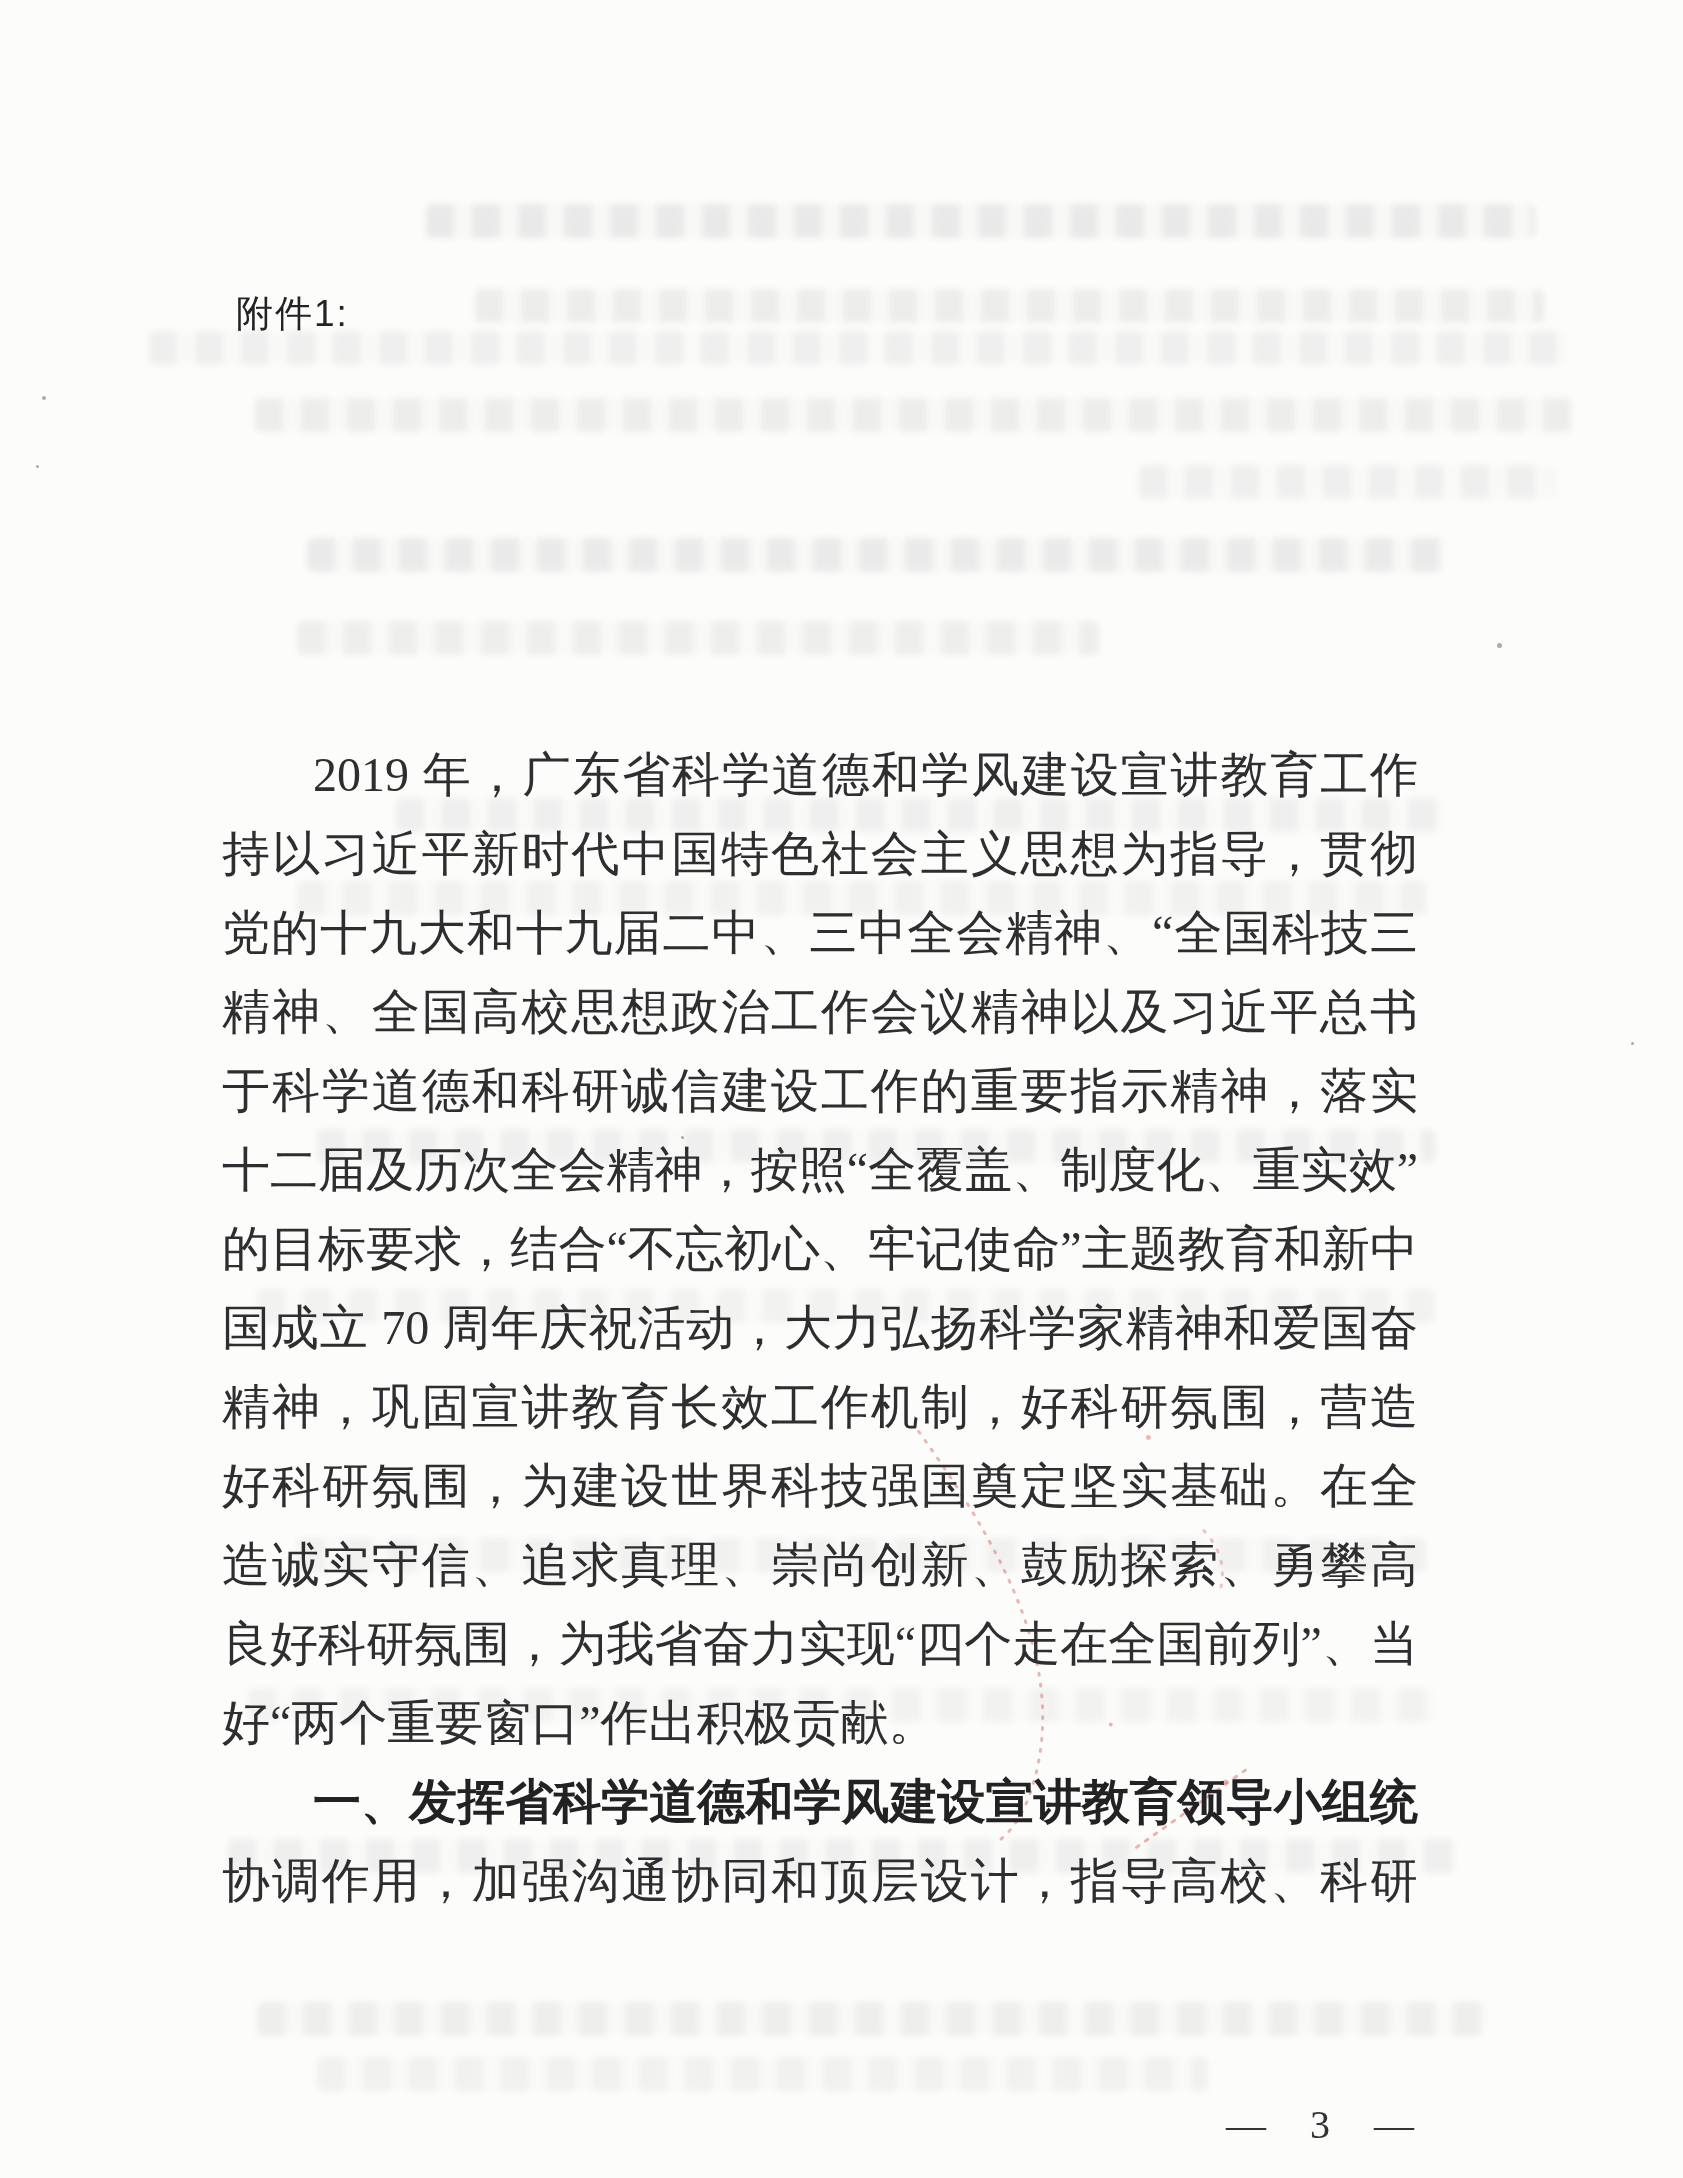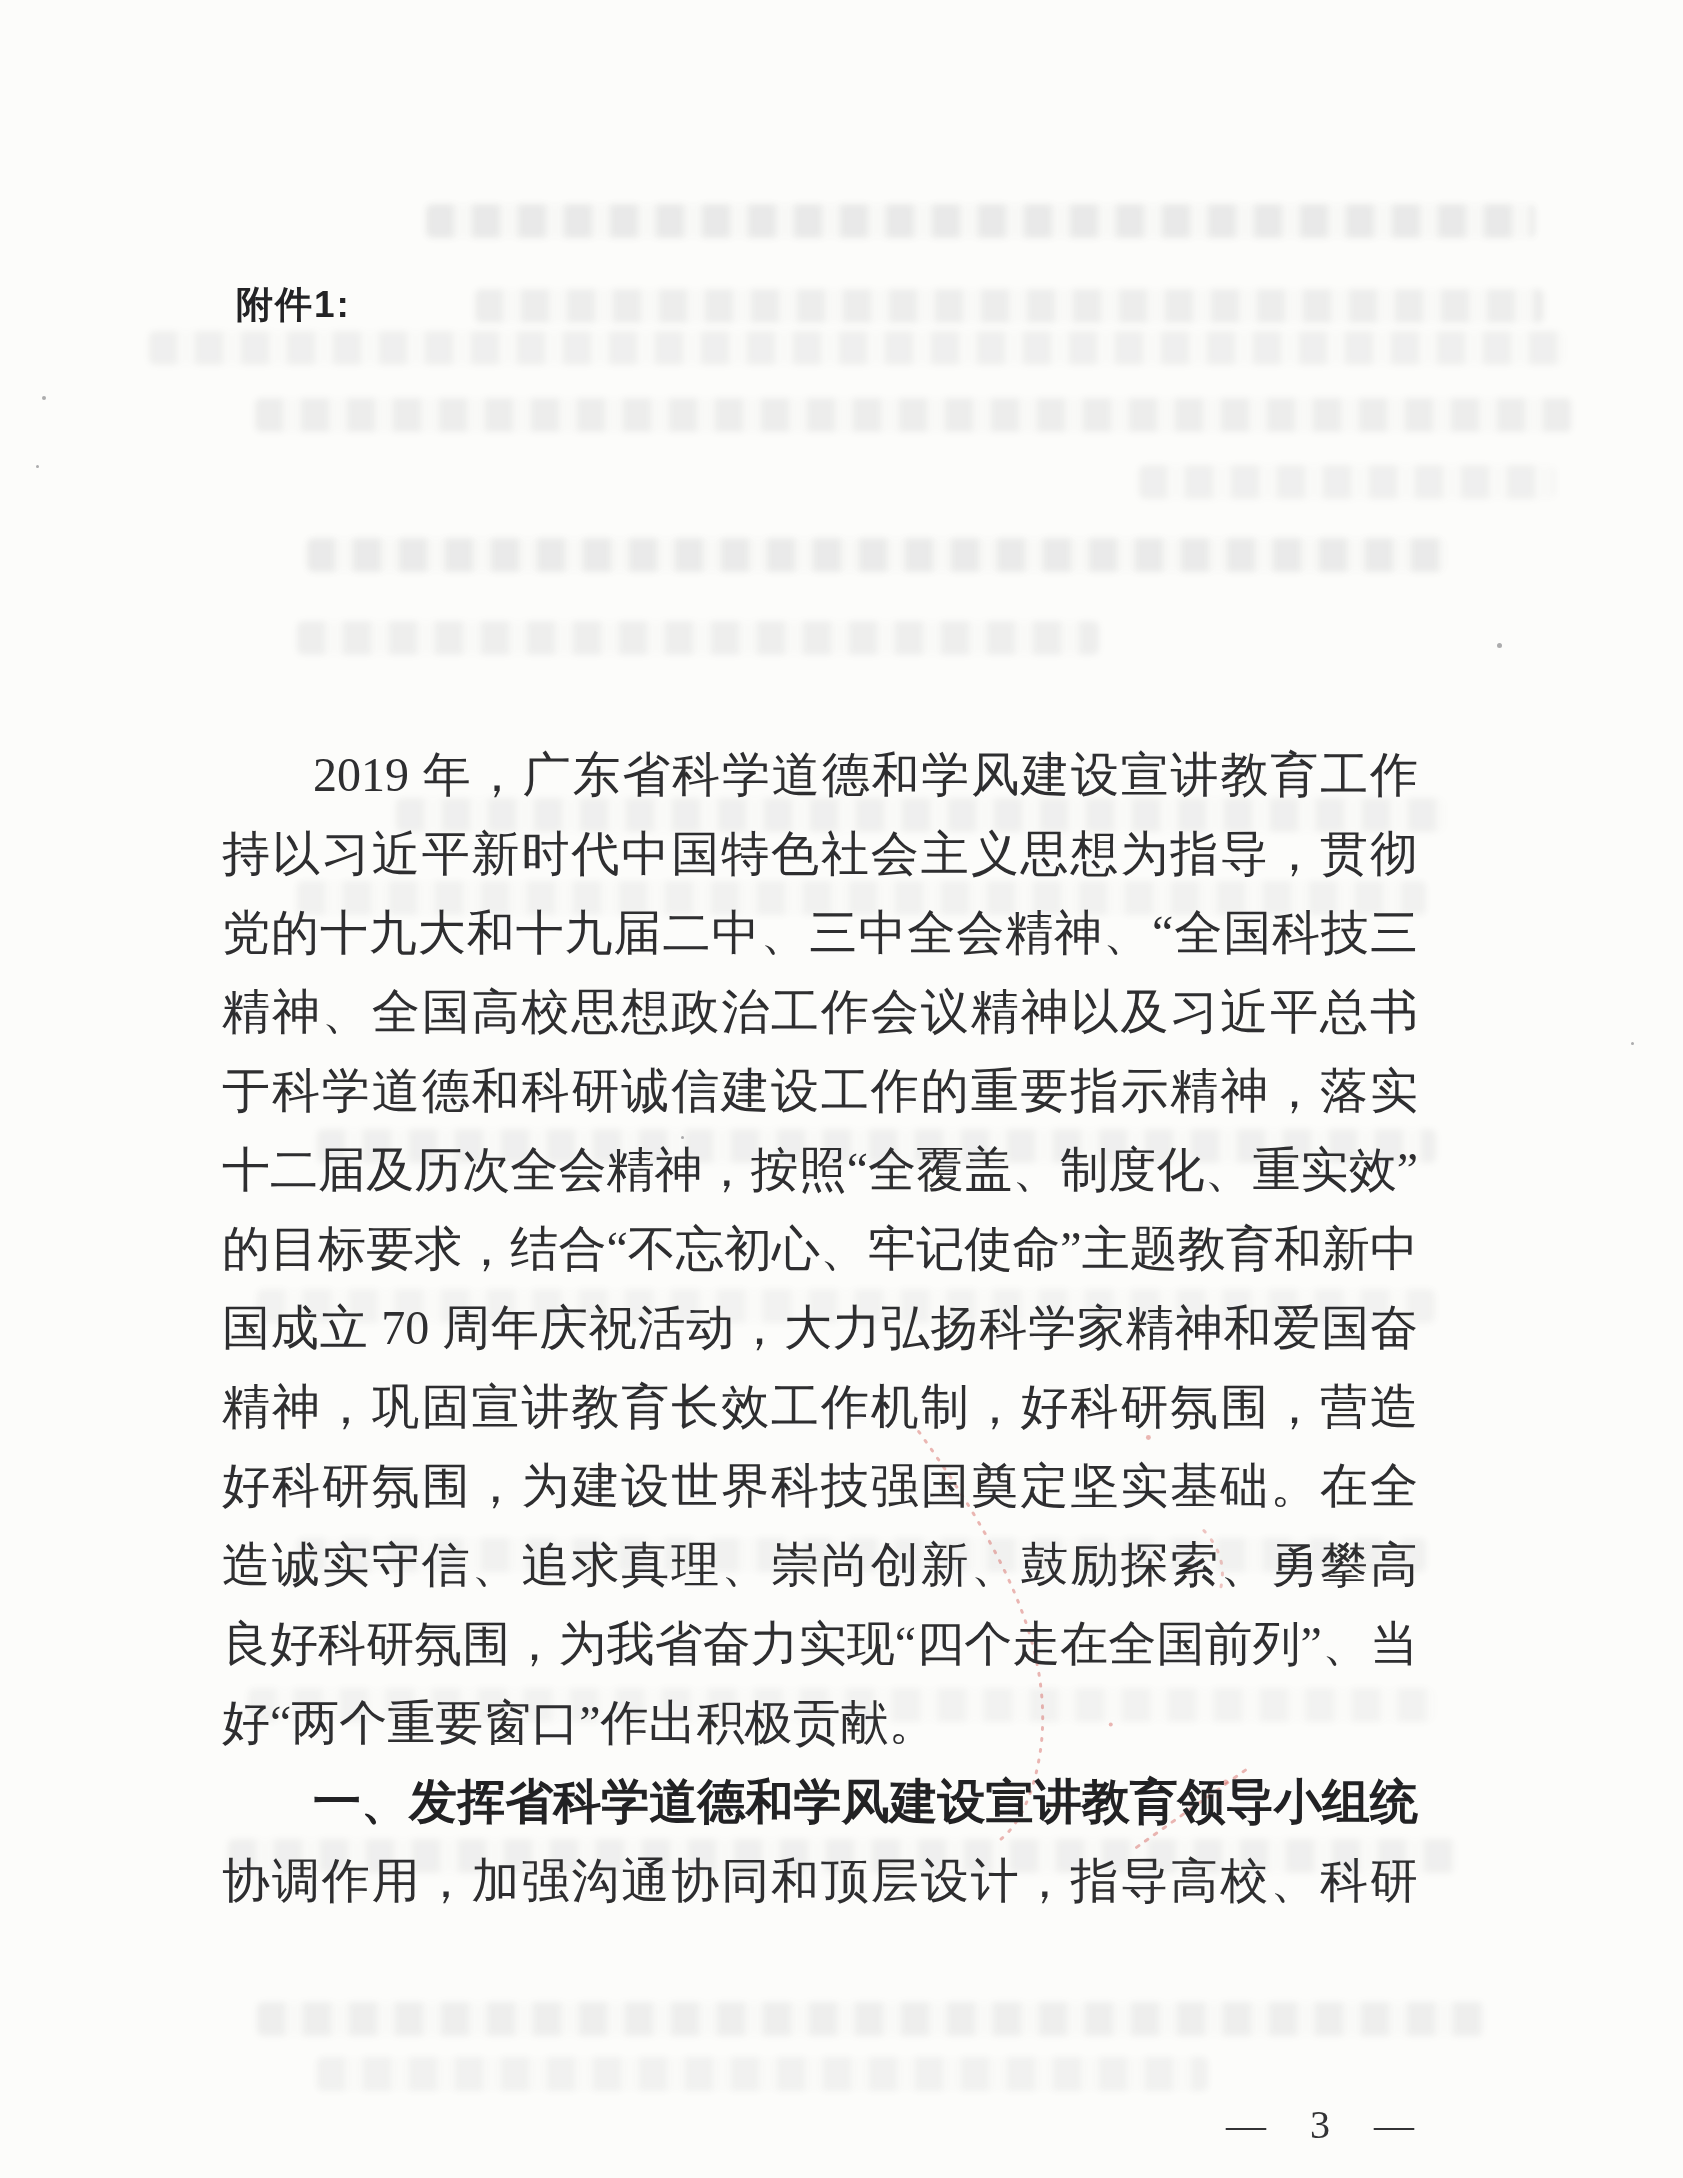--- a/index.html
+++ b/index.html
@@ -3,23 +3,23 @@
 <meta charset="utf-8">
 <style>
   html,body{margin:0;padding:0;background:#e8e8e6;}
   .page{
     position:relative;width:1683px;height:2178px;overflow:hidden;
     background:#fcfcfa;
     font-family:"Liberation Serif","DejaVu Serif",serif;
     color:#2e2e30;
   }
   .attachment{
-    position:absolute;left:236px;top:280px;
+    position:absolute;left:236px;top:289px;
     font-family:"Liberation Sans","DejaVu Sans",sans-serif;
-    font-weight:700;font-size:37px;letter-spacing:2px;color:#232325;
+    font-weight:400;font-size:37px;letter-spacing:2px;color:#232325;
   }
   .title{
     position:absolute;left:220px;top:442px;width:1198px;
     text-align:center;font-weight:bold;color:#1b1b1d;
   }
   .title .t1{font-size:61px;line-height:75px;letter-spacing:1px;}
   .title .t2{font-size:59px;line-height:69px;margin-top:36px;letter-spacing:2px;}
   .body-text{
     position:absolute;left:222px;top:735px;width:1196px;
     font-size:48px;color:#2e2e30;

